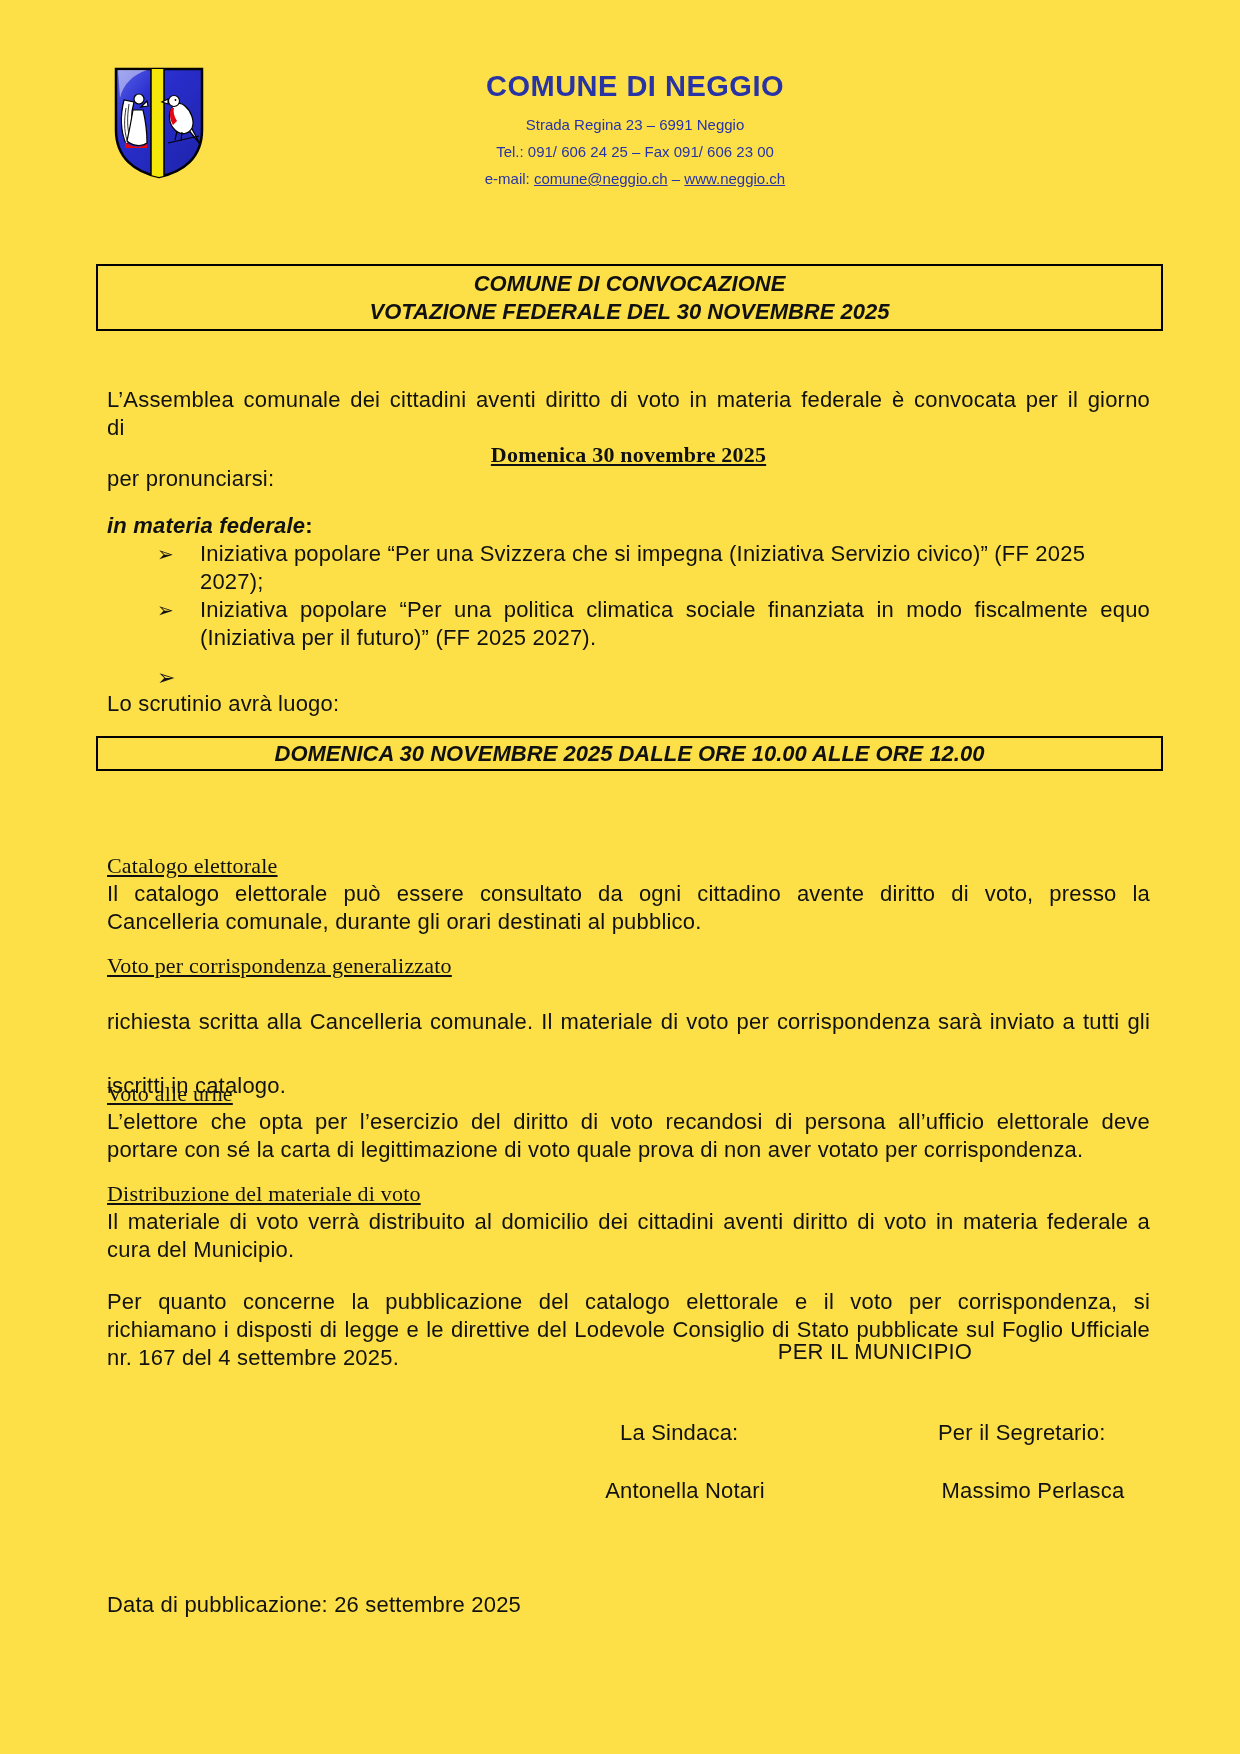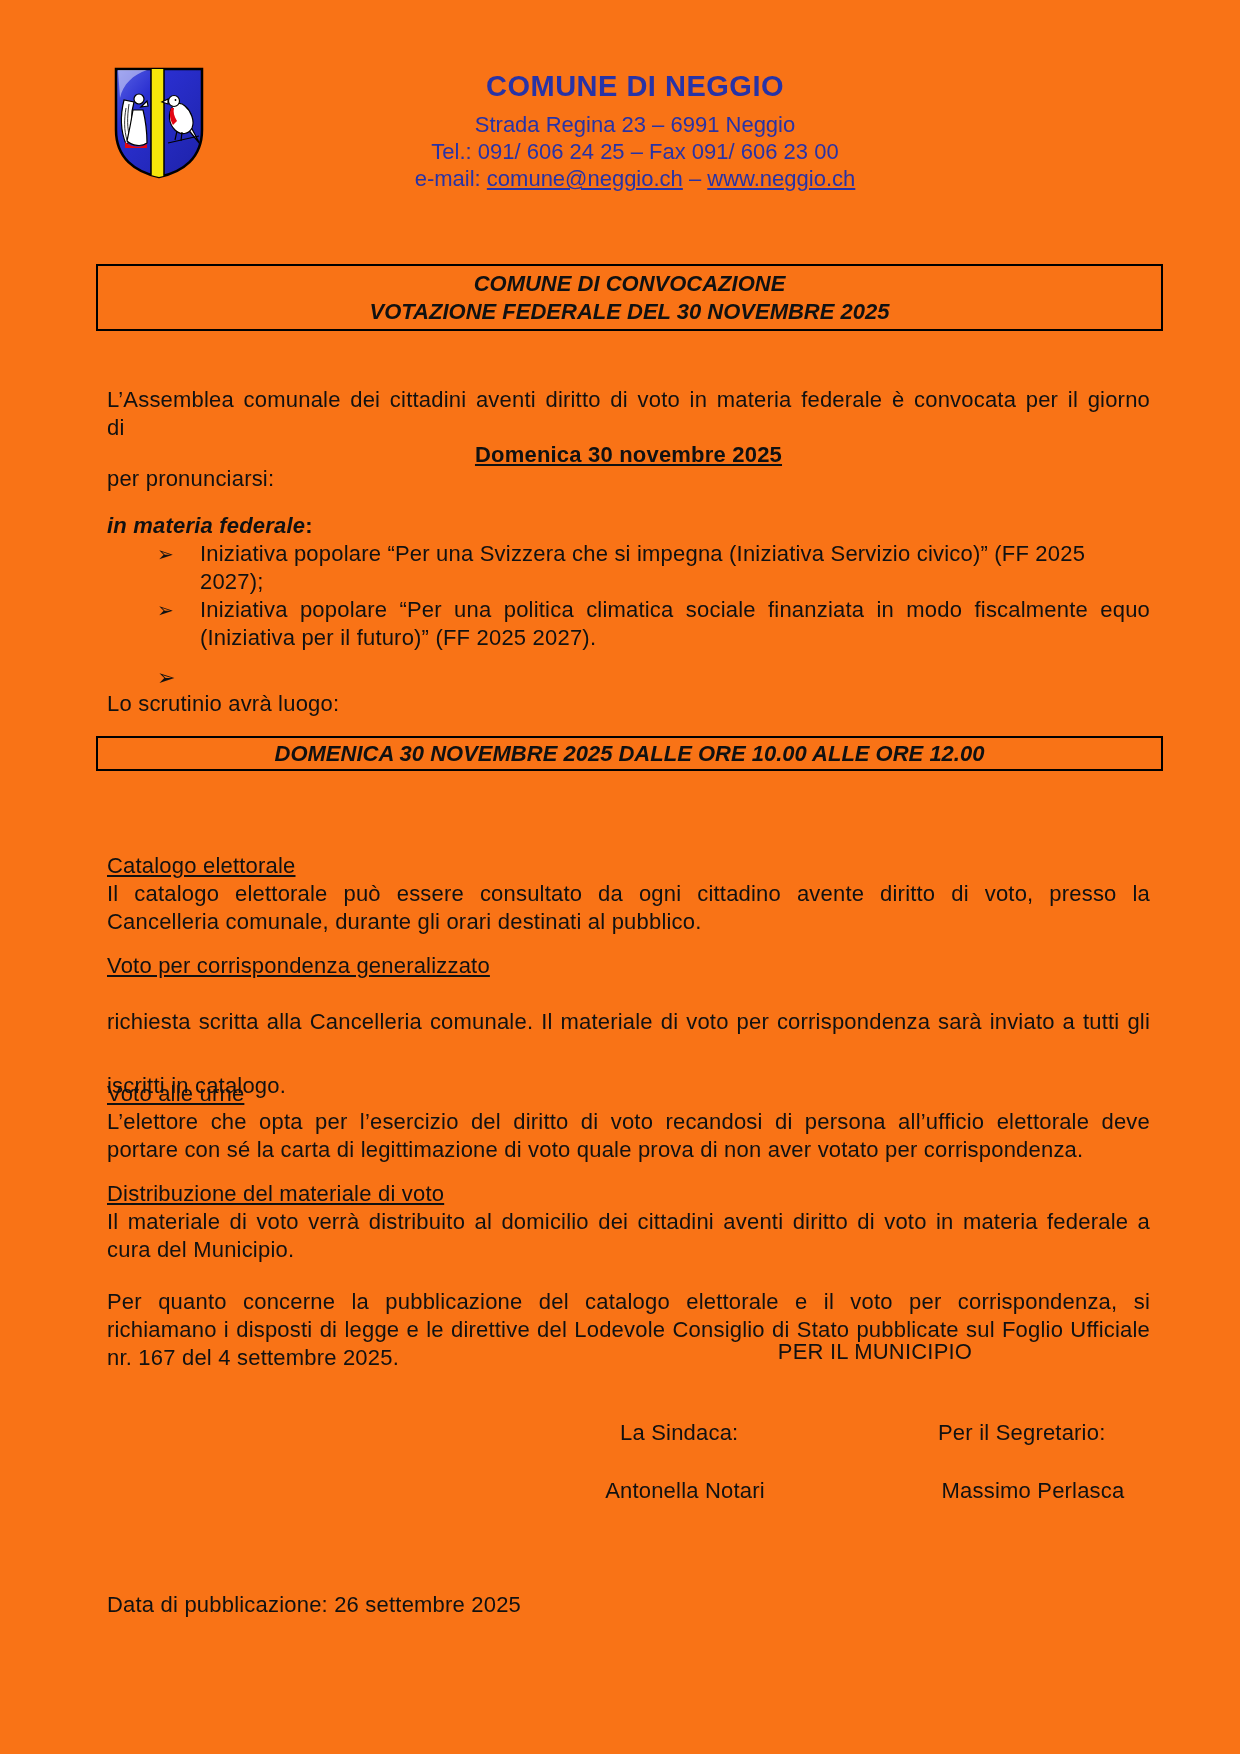--- a/index.html
+++ b/index.html
@@ -1,34 +1,34 @@
 <!DOCTYPE html>
 <html><head>
 <meta charset="utf-8">
 <style>
   html,body{margin:0;padding:0;background:#e8e8e8;}
   .page{
     position:relative;
     width:1240px;height:1754px;
     margin:0 auto;
-    background:#f97316;
+    background:#fde047;
     font-family:"Liberation Sans", sans-serif;
     color:#111111;
     overflow:hidden;
   }
   .abs{position:absolute;}
   .body-text{font-size:22px;line-height:28px;letter-spacing:0.2px;}
   .jline{text-align:justify;text-align-last:justify;}
   .center{text-align:center;}
   .bold{font-weight:bold;}
   .italic{font-style:italic;}
-  .underline{text-decoration:underline;}
+  .underline{text-decoration:underline;font-family:Liberation Serif, serif;}
   .blue{color:#2833a6;}
   .header-title{font-size:29px;font-weight:bold;letter-spacing:0.5px;}
-  .header-addr{font-size:22px;line-height:27px;}
+  .header-addr{font-size:15px;line-height:27px;}
   .notice-box{
     border:2px solid #000;
     box-sizing:border-box;
     font-weight:bold;font-style:italic;
     font-size:22px;line-height:28px;
     text-align:center;
   }
   .bullet-row{display:flex;align-items:flex-start;}
   .bullet-arrow{width:43px;flex:0 0 43px;font-size:20px;line-height:28px;}
   .bullet-text{flex:1;}

